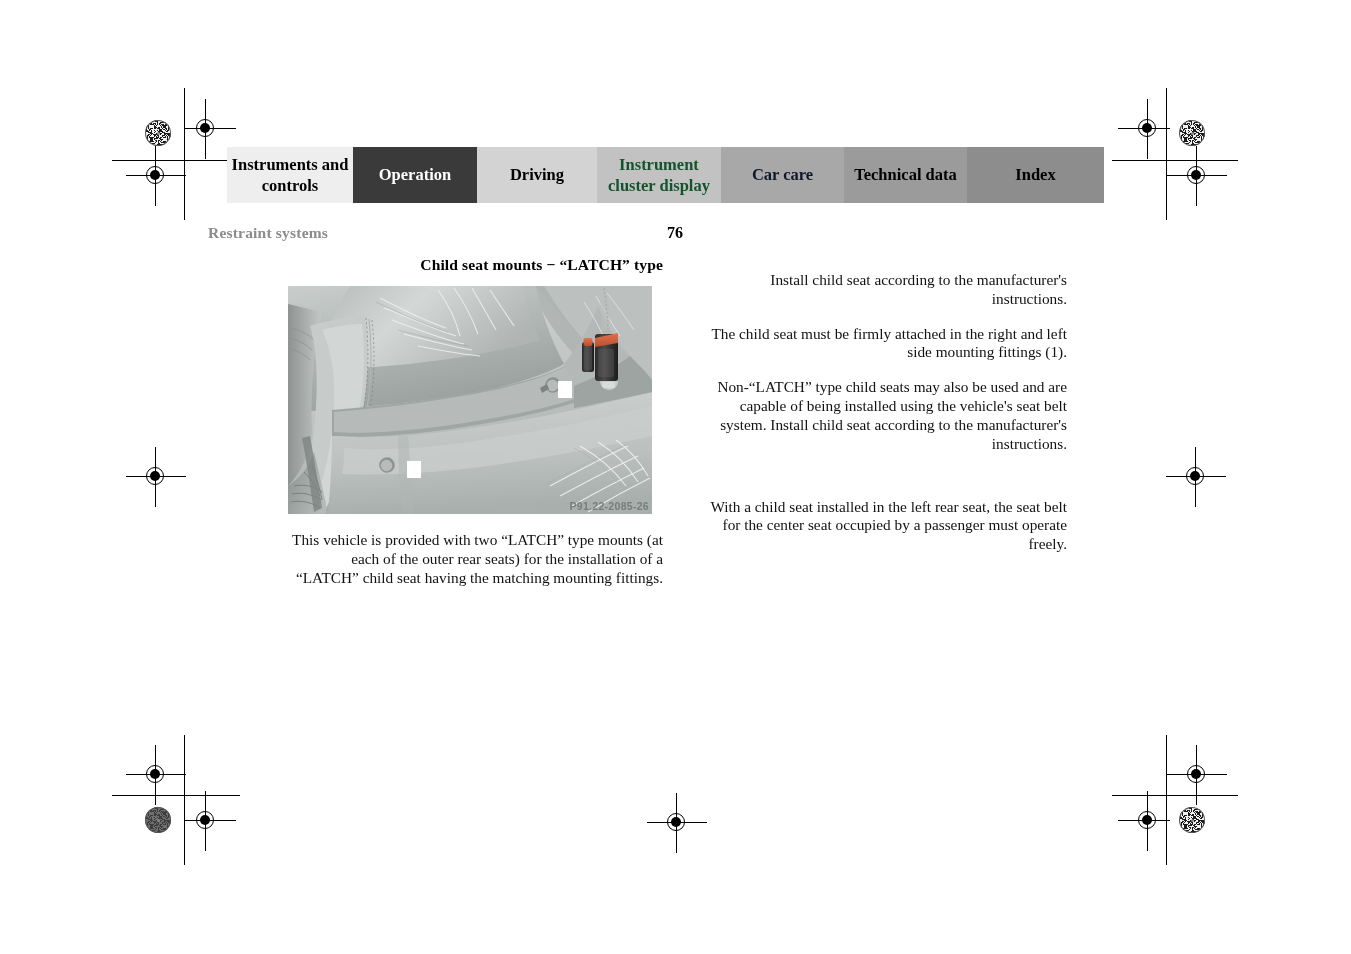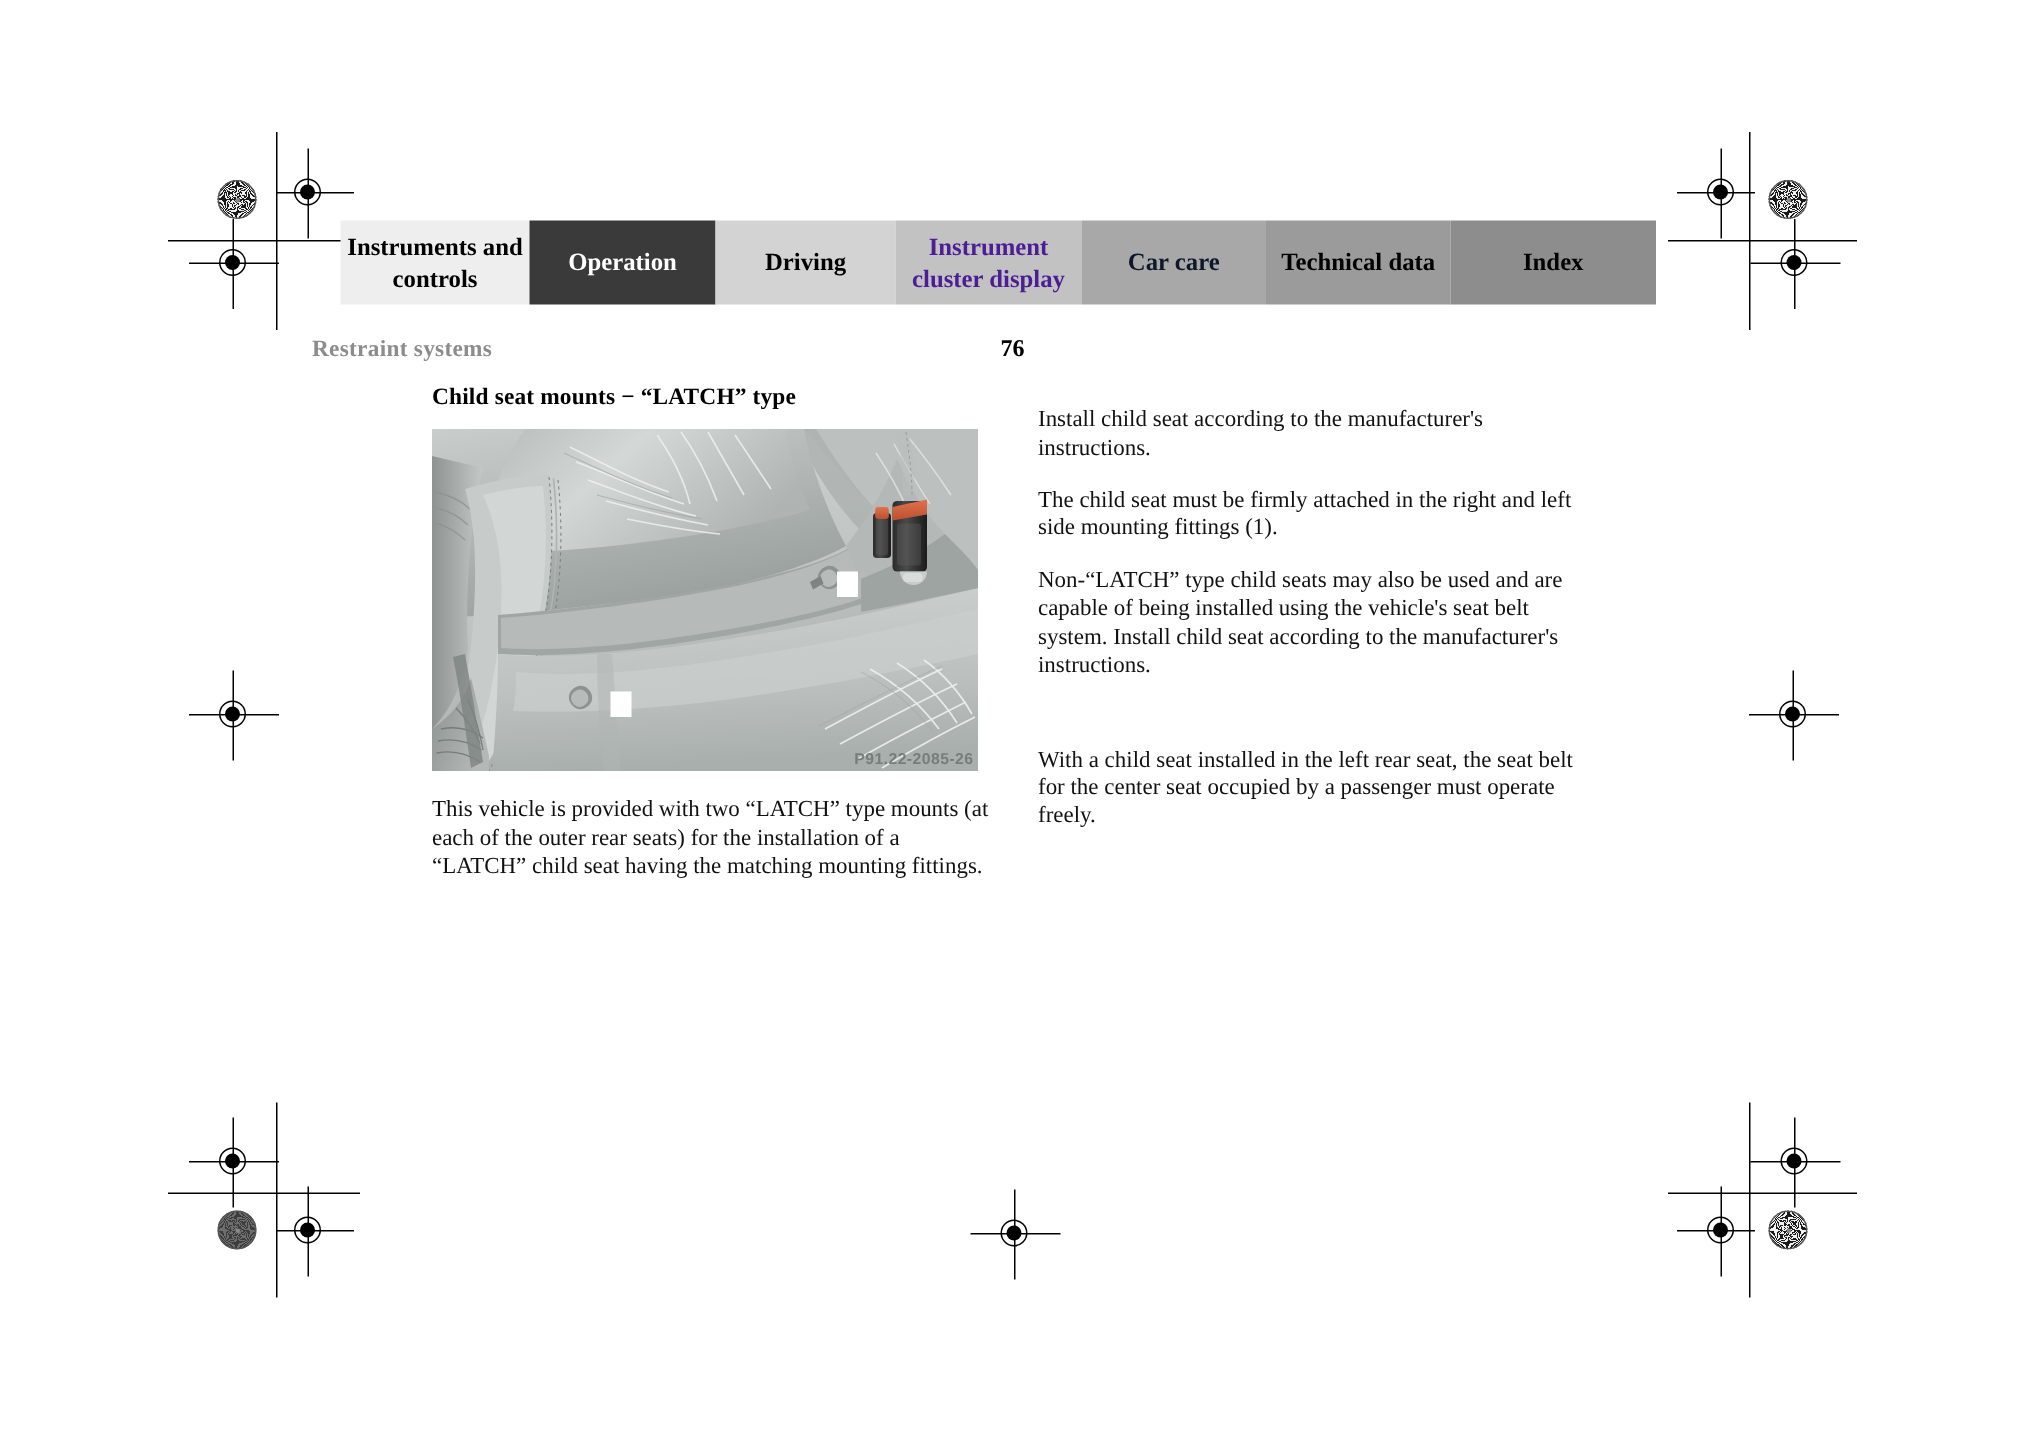--- a/index.html
+++ b/index.html
@@ -142,20 +142,21 @@
     color: #000;
   }
 
   
   .col {
     position: absolute;
     width: 375px;
     font-size: 15.3px;
     line-height: 1.23;
     color: #111;
+    text-align: right;
   }
   #col-left  { left: 288px; top: 255px; }
   #col-right { left: 692px; top: 255px; }
 
   h2.section-title {
     margin: 0 0 12px 0;
     font-size: 15.6px;
     font-weight: bold;
     color: #000;
     letter-spacing: 0.1px;
@@ -290,21 +291,21 @@
   <nav id="tabbar">
     <div class="tab" style="width: 126px; flex: 0 0 126px; background: rgb(238, 238, 238); color: rgb(0, 0, 0);">
       <span>Instruments and controls</span>
     </div>
     <div class="tab active" style="width: 124px; flex: 0 0 124px; background: rgb(58, 58, 58); color: rgb(255, 255, 255);">
       <span>Operation</span>
     </div>
     <div class="tab" style="width: 120px; flex: 0 0 120px; background: rgb(211, 211, 211); color: rgb(0, 0, 0);">
       <span>Driving</span>
     </div>
-    <div class="tab" style="width: 124px; flex: 0 0 124px; background: rgb(194, 194, 194); color: #4c1d95;">
+    <div class="tab" style="width: 124px; flex: 0 0 124px; background: rgb(194, 194, 194); color: #14532d;">
       <span>Instrument cluster display</span>
     </div>
     <div class="tab" style="width: 123px; flex: 0 0 123px; background: rgb(168, 168, 168); color: #0f172a;">
       <span>Car care</span>
     </div>
     <div class="tab" style="width: 123px; flex: 0 0 123px; background: rgb(155, 155, 155); color: rgb(0, 0, 0); align-items: center;">
       <span>Technical data</span>
     </div>
     <div class="tab" style="width: 137px; flex: 0 0 137px; background: rgb(141, 141, 141); color: rgb(0, 0, 0);">
       <span>Index</span>

